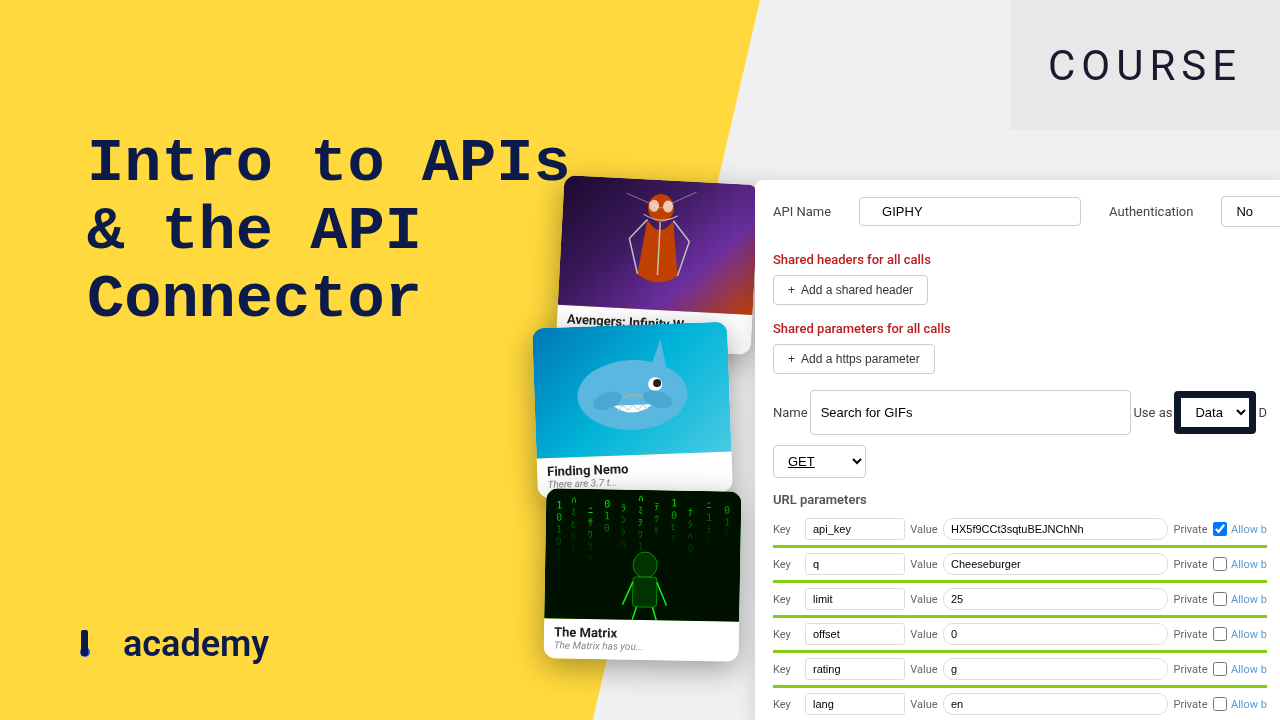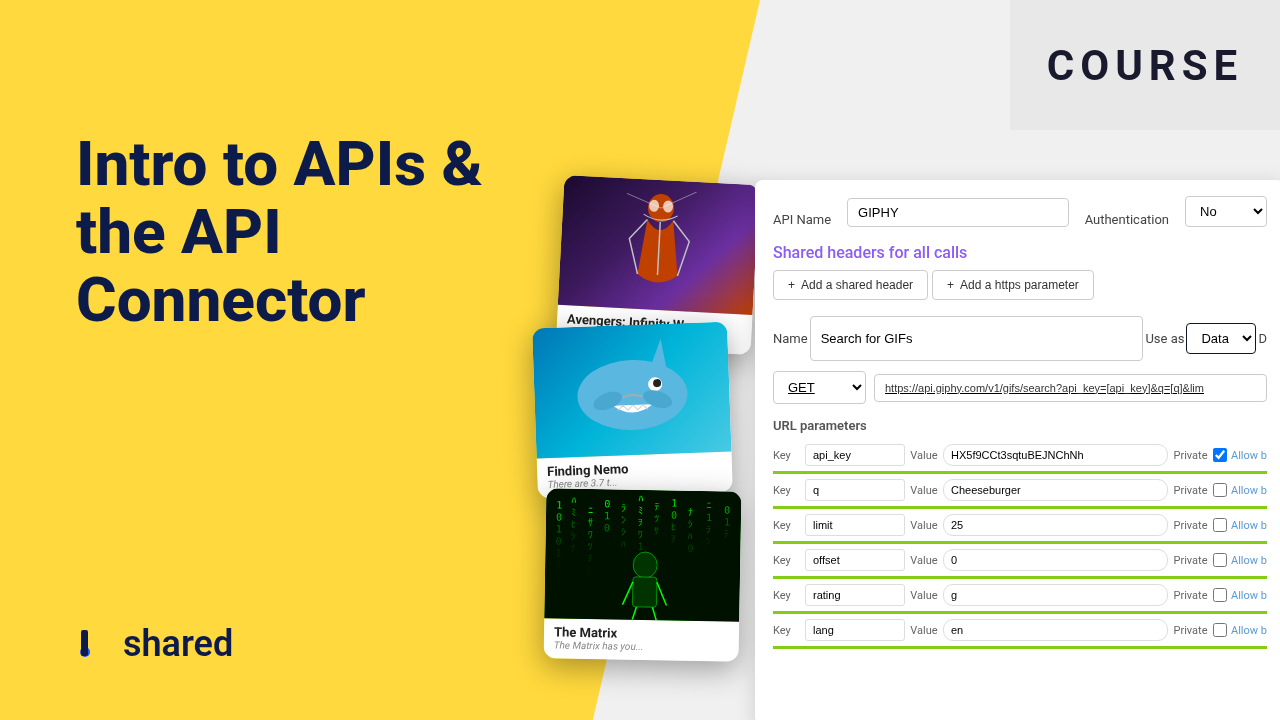--- a/index.html
+++ b/index.html
@@ -28,23 +28,24 @@
       left: 0; top: 0;
       width: 1280px;
       height: 720px;
       background: #f0f0f0;
       z-index: -1;
     }
 
     
     .hero-text {
       position: absolute;
-      left: 76px;
+      left: 87px;
       top: 130px;
       z-index: 10;
+      font-family: Liberation Mono, monospace;
     }
     .hero-title {
       font-size: 62px;
       font-weight: 800;
       color: #0d1b4b;
       line-height: 1.1;
       max-width: 500px;
     }
 
     
@@ -75,21 +76,21 @@
       width: 270px;
       height: 130px;
       background: #e8e8e8;
       display: flex;
       align-items: center;
       justify-content: center;
       z-index: 5;
     }
     .course-text {
       font-size: 42px;
-      font-weight: 700;
+      font-weight: 400;
       letter-spacing: 6px;
       color: #1a1a2e;
       text-align: right;
     }
 
     
     .cards-container {
       position: absolute;
       left: 530px;
       top: 180px;
@@ -166,53 +167,53 @@
 
     .api-panel-inner {
       padding: 16px 18px;
       overflow-y: auto;
       height: 100%;
     }
 
     
     .api-name-row {
       display: flex;
-      align-items: flex-end;
-      gap: 16px;
-      margin-bottom: 16px;
+      align-items: center;
+      gap: 28px;
+      margin-bottom: 25px;
     }
     .api-name-label {
       font-size: 13px;
       color: #444;
       white-space: nowrap;
     }
     .api-name-input {
       flex: 1;
-      padding: 6px 10px;
+      padding: 6px 22px;
       border: 1px solid #ccc;
       border-radius: 4px;
       font-size: 13px;
     }
     .api-auth-label {
       font-size: 13px;
       color: #444;
       white-space: nowrap;
     }
     .api-auth-select {
       padding: 6px 10px;
       border: 1px solid #ccc;
       border-radius: 4px;
       font-size: 13px;
       background: white;
     }
 
     
     .section-header {
-      font-size: 16px;
-      color: #8b5cf6;
+      font-size: 13px;
+      color: #b91c1c;
       margin-bottom: 8px;
       font-weight: 500;
     }
 
     
     .add-btn {
       display: inline-flex;
       align-items: center;
       gap: 6px;
       padding: 7px 14px;
@@ -242,21 +243,21 @@
       border: 1px solid #ccc;
       border-radius: 4px;
       font-size: 13px;
     }
     .use-as-label {
       font-size: 13px;
       color: #444;
     }
     .use-as-select {
       padding: 6px 10px;
-      border: 1px solid #0f172a;
+      border: 7px solid #0f172a;
       border-radius: 4px;
       font-size: 13px;
       background: white;
     }
     .d-label {
       font-size: 13px;
       color: #444;
     }
 
     
@@ -360,21 +361,21 @@
 <div class="hero-text">
   <div class="hero-title">Intro to APIs &amp; the API Connector</div>
 </div>
 
 <div class="brand">
 
   <svg class="brand-logo" viewBox="0 0 40 40">
     <circle cx="10" cy="28" r="5" fill="#2255ff"></circle>
     <rect x="6" y="6" width="7" height="26" rx="2" fill="#0d1b4b"></rect>
   </svg>
-  <span class="brand-name">shared</span>
+  <span class="brand-name">academy</span>
 </div>
 
 <div class="cards-container">
 
   <div class="movie-card card-avengers">
     <div class="card-image">
 
       <svg width="70" height="110" viewBox="0 0 70 110">
         <ellipse cx="35" cy="18" rx="13" ry="14" fill="#c04000"></ellipse>
         <path d="M22 30 Q35 50 48 30 L55 85 Q35 100 15 85 Z" fill="#c04000"></path>
@@ -514,20 +515,21 @@
     </div>
 
     
     <div class="section-header">Shared headers for all calls</div>
     <button class="add-btn">
       <span>+</span>
       <span>Add a shared header</span>
     </button>
 
     
+    <div class="section-header">Shared parameters for all calls</div>
     <button class="add-btn">
       <span>+</span>
       <span>Add a https parameter</span>
     </button>
 
     
     <div class="call-name-row">
       <label class="call-name-label">Name</label>
       <input class="call-name-input" type="text" value="Search for GIFs" style="">
       <label class="use-as-label">Use as</label>
@@ -539,21 +541,20 @@
     </div>
 
     
     <div class="method-url-row">
       <select class="method-select">
         <option>GET</option>
         <option>POST</option>
         <option>PUT</option>
         <option>DELETE</option>
       </select>
-      <input class="url-input" type="text" value="https://api.giphy.com/v1/gifs/search?api_key=[api_key]&amp;q=[q]&amp;lim" style="">
     </div>
 
     
     <div class="url-params-header">URL parameters</div>
 
     
     <div id="param-rows-container">
         <div class="param-row">
     <span class="param-label">Key</span>
     <input class="param-key-input" type="text" value="api_key" style="">

